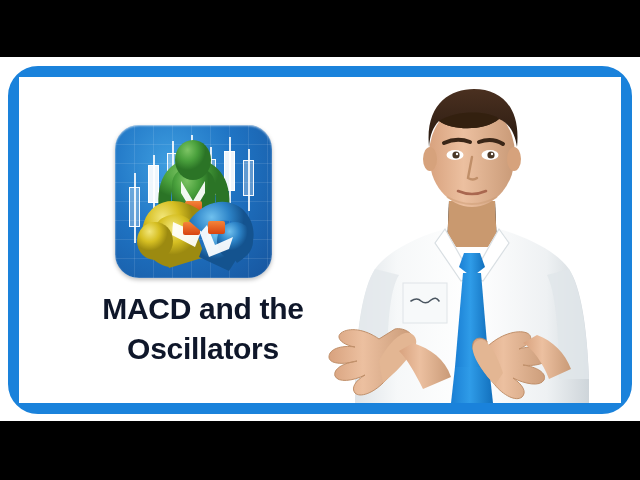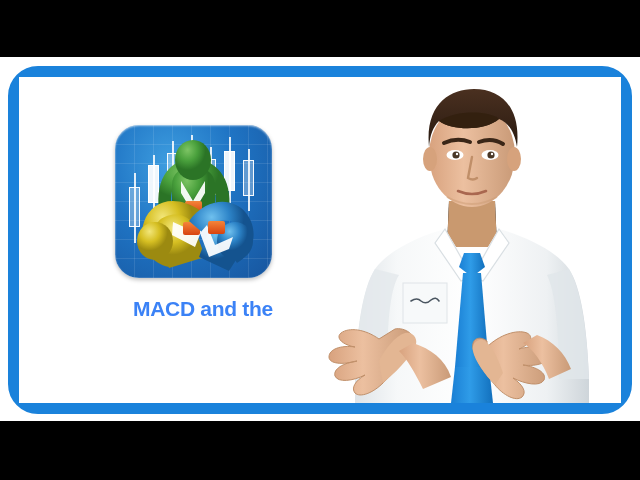--- a/index.html
+++ b/index.html
@@ -73,23 +73,23 @@
   }
   .candle.hollow .body { background:rgba(255,255,255,.30); }
 
   .logo-people { position:absolute; inset:0; }
 
   
   .title-block {
     position:absolute; left:19px; top:212px;
     width:330px;
     text-align:center;
-    color:#3b82f6;
+    color:#0f172a;
     font-weight:bold;
-    font-size:21px;
+    font-size:30px;
     line-height:40px;
     letter-spacing:-0.3px;
   }
   .title-line { display:block; }
 
   
   .presenter {
     position:absolute; left:308px; top:0px;
     width:294px; height:326px;
     overflow:hidden;
@@ -192,20 +192,21 @@
                      L114 146 L84 132 Z" fill="url(#gBlue)"></path>
             <ellipse cx="120" cy="116" rx="18" ry="19" fill="url(#gBlue)"></ellipse>
             <path d="M92 100 L100 120 L118 112 L114 124 L94 132 L85 108 Z" fill="#ffffff" opacity=".93"></path>
             <rect x="93" y="96" width="17" height="13" rx="2" fill="url(#gOrange)"></rect>
           </g>
         </svg>
       </div>
 
       <div class="title-block">
         <span class="title-line">MACD and the</span>
+        <span class="title-line">Oscillators</span>
       </div>
 
       <svg class="presenter" viewBox="0 0 294 326">
         <defs>
           <linearGradient id="shirtG" x1="0" y1="0" x2="1" y2="0">
             <stop offset="0%" stop-color="#dfe4e8"></stop>
             <stop offset="18%" stop-color="#f6f8f9"></stop>
             <stop offset="50%" stop-color="#ffffff"></stop>
             <stop offset="82%" stop-color="#eef1f3"></stop>
             <stop offset="100%" stop-color="#ced5da"></stop>

